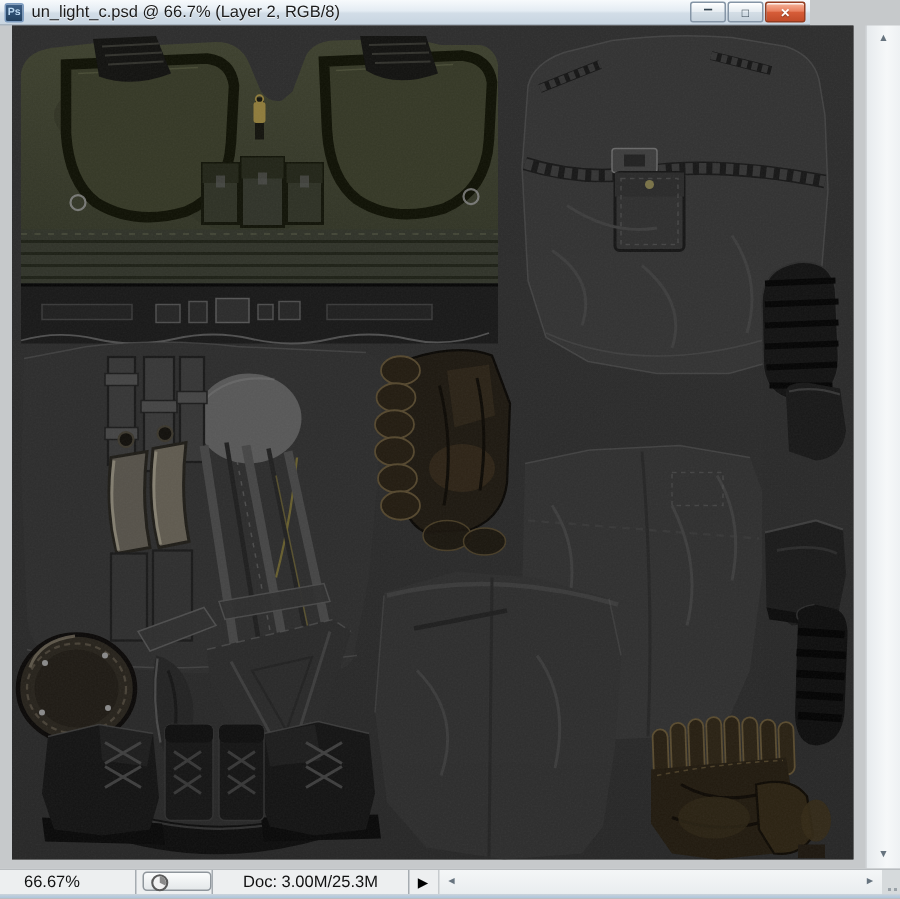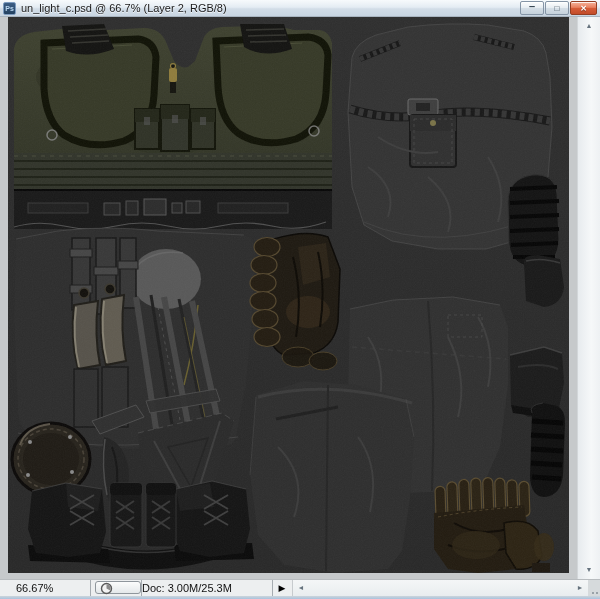--- a/index.html
+++ b/index.html
@@ -3,21 +3,21 @@
 <meta charset="utf-8">
 <style>
   html,body{margin:0;padding:0;background:#e8e8e8;}
   .screen{
     position:relative;width:600px;height:599px;overflow:hidden;
     background:#c6c9cb;font-family:"Liberation Sans",sans-serif;
     -webkit-font-smoothing:antialiased;
   }
   
   .titlebar{
-    position:absolute;left:0;top:0;width:600px;height:17px;
+    position:absolute;left:0;top:0;width:540px;height:17px;
     background:linear-gradient(#f7fafc,#e4ecf3 45%,#d2dde7 55%,#c8d5e1);
     border-bottom:1px solid #a9b5c0;box-sizing:border-box;
   }
   .ps-icon{
     position:absolute;left:3px;top:2px;width:13px;height:13px;border-radius:2px;
     background:linear-gradient(#3d5f86,#22405f);border:1px solid #7d9cc0;box-sizing:border-box;
     color:#bcd9f2;font-size:7px;font-weight:bold;text-align:center;line-height:11px;
   }
   .win-title{
     position:absolute;left:21px;top:2px;font-size:11px;color:#1b1b1b;
@@ -62,21 +62,21 @@
     background:#edeff0;border-top:1px solid #b8bcbf;box-sizing:border-box;
     font-size:11px;color:#111;
   }
   .seam{position:absolute;top:0;bottom:0;width:1px;background:#a6acb1;}
   .zoomfield{position:absolute;left:0;top:0;width:90px;height:16px;line-height:16px;padding-left:16px;box-sizing:border-box;}
   .iconbtn{
     position:absolute;left:95px;top:1px;width:46px;height:13px;border:1px solid #8f969c;border-radius:3px;
     background:linear-gradient(#fbfcfc,#e4e8ea);box-sizing:border-box;
   }
   .iconbtn svg{position:absolute;left:4px;top:0px;}
-  .docfield{position:absolute;left:142px;top:0;width:130px;height:16px;line-height:16px;text-align:left;}
+  .docfield{position:absolute;left:142px;top:0;width:130px;height:16px;line-height:16px;text-align:center;}
   .menuarrow{position:absolute;left:274px;top:0;width:16px;height:16px;text-align:center;font-size:9px;line-height:16px;color:#000;}
   .hscroll{
     position:absolute;left:292px;top:0;width:296px;height:16px;
     background:linear-gradient(#f4f6f7,#e9edef);border-left:1px solid #c7cbce;box-sizing:border-box;
   }
   .hscroll .arr{position:absolute;top:0;height:16px;line-height:16px;color:#66737e;font-size:7px;width:14px;text-align:center;}
   .hscroll .arr.left{left:1px;}
   .hscroll .arr.right{right:1px;}
   .corner{
     position:absolute;left:588px;top:0;width:12px;height:16px;background:#d6dadc;

